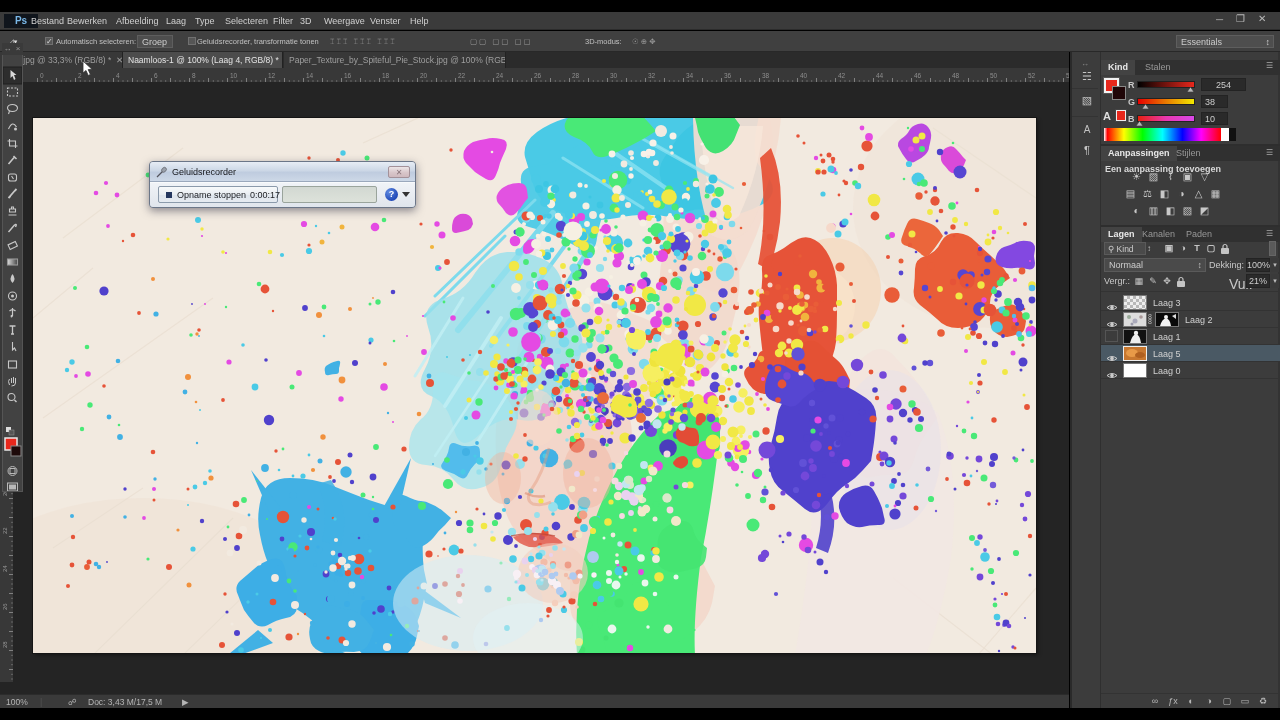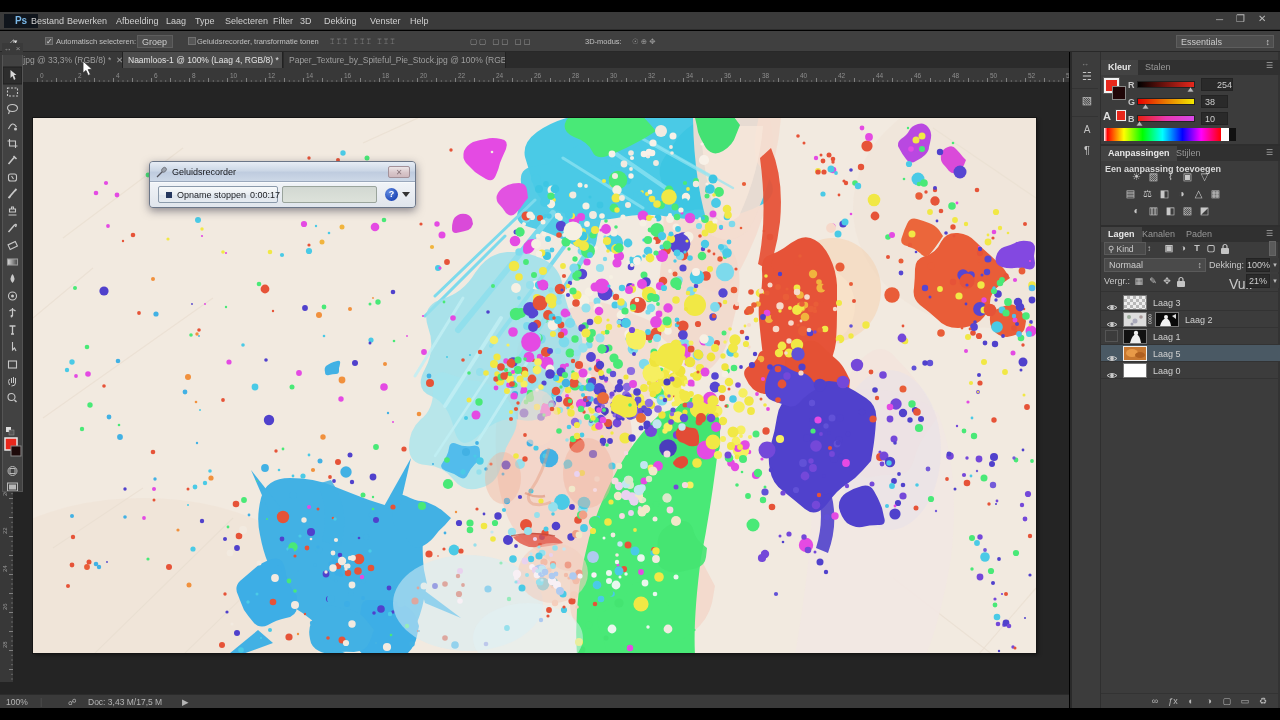--- a/index.html
+++ b/index.html
@@ -63,21 +63,21 @@
   <div id="menubar" class="abs"></div>
   <div id="pslogo" class="abs" style="left:4px;top:14px;width:34px;height:14px;line-height:14px;font-size:10px;">Ps</div>
   <div class="menu" style="left:31px;top:12px;">Bestand</div>
   <div class="menu" style="left:67px;top:12px;">Bewerken</div>
   <div class="menu" style="left:116px;top:12px;">Afbeelding</div>
   <div class="menu" style="left:166px;top:12px;">Laag</div>
   <div class="menu" style="left:195px;top:12px;">Type</div>
   <div class="menu" style="left:225px;top:12px;">Selecteren</div>
   <div class="menu" style="left:273px;top:12px;">Filter</div>
   <div class="menu" style="left:300px;top:12px;">3D</div>
-  <div class="menu" style="left:324px;top:12px;">Dekking</div>
+  <div class="menu" style="left:324px;top:12px;">Weergave</div>
   <div class="menu" style="left:370px;top:12px;">Venster</div>
   <div class="menu" style="left:410px;top:12px;">Help</div>
   <div class="wbtn" style="left:1216px;top:14px;">─</div>
   <div class="wbtn" style="left:1236px;top:13px;">❐</div>
   <div class="wbtn" style="left:1258px;top:13px;">✕</div>
 
   <div id="optbar" class="abs"></div>
   <div class="ob" style="left:8px;top:31px;color:#ddd;">◿<span style="font-size:7px;">▾</span></div>
   <div class="cb" style="left:45px;top:37px;">✓</div>
   <div class="ob" style="left:56px;top:31px;">Automatisch selecteren:</div>
@@ -2613,31 +2613,31 @@
   <div class="pico" style="left:1076px;top:56px;color:#888;font-size:8px;">↔</div>
   <div class="pico" style="left:1078px;top:68px;">☵</div>
   <div class="pico" style="left:1078px;top:92px;">▧</div>
   <div class="pico" style="left:1078px;top:122px;font-size:10px;color:#c2c2c2;">A</div>
   <div class="pico" style="left:1078px;top:142px;">¶</div>
   <div style="position:absolute;left:1072px;top:88px;width:26px;height:1px;background:#333;"></div>
   <div style="position:absolute;left:1072px;top:116px;width:26px;height:1px;background:#333;"></div>
 
   <div id="panels" class="abs">
       <div class="ptabs" style="top:8px;"></div>
-      <div class="ptab active" style="left:0px;top:8px;">Kleur</div>
+      <div class="ptab active" style="left:0px;top:8px;">Kind</div>
       <div class="ptab" style="left:37px;top:8px;">Stalen</div>
       <div class="abs" style="left:165px;top:10px;width:10px;height:8px;color:#aaa;font-size:8px;line-height:8px;">☰</div>
       <div class="abs" style="left:3px;top:26px;width:15px;height:15px;background:#e8271c;border:2px solid #f2f2f2;outline:1px solid #555;"></div>
       <div class="abs" style="left:11px;top:34px;width:14px;height:14px;background:#200608;border:1px solid #888;"></div>
       <div class="abs" style="left:27px;top:28px;width:8px;height:10px;color:#c8c8c8;font-size:9px;font-weight:bold;">R</div>
       <div class="abs" style="left:36px;top:29px;width:58px;height:7px;background:linear-gradient(to right,#000,#e8271c);border:1px solid #222;"></div>
       <svg class="abs" style="left:86px;top:35px;" width="7" height="5">
         <path d="M3.5,0 L7,5 L0,5 Z" fill="#bbb" stroke="#333" stroke-width="0.6"></path>
       </svg>
-      <div class="abs" style="left:100px;top:26px;width:32px;height:13px;background:#2a2a2a;border:1px solid #232323;color:#ccc;font-size:9px;line-height:12px;text-align:right;padding-left:6px;">254</div>
+      <div class="abs" style="left:100px;top:26px;width:45px;height:13px;background:#2a2a2a;border:1px solid #232323;color:#ccc;font-size:9px;line-height:12px;text-align:left;padding-left:14px;">254</div>
       <div class="abs" style="left:27px;top:45px;width:8px;height:10px;color:#c8c8c8;font-size:9px;font-weight:bold;">G</div>
       <div class="abs" style="left:36px;top:46px;width:58px;height:7px;background:linear-gradient(to right,#e80000,#e87a00,#f2e800);border:1px solid #222;"></div>
       <svg class="abs" style="left:41px;top:52px;" width="7" height="5">
         <path d="M3.5,0 L7,5 L0,5 Z" fill="#bbb" stroke="#333" stroke-width="0.6"></path>
       </svg>
       <div class="abs" style="left:100px;top:43px;width:27px;height:13px;background:#2a2a2a;border:1px solid #232323;color:#ccc;font-size:9px;line-height:12px;text-align:left;padding-left:3px;">38</div>
       <div class="abs" style="left:27px;top:62px;width:8px;height:10px;color:#c8c8c8;font-size:9px;font-weight:bold;">B</div>
       <div class="abs" style="left:36px;top:63px;width:58px;height:7px;background:linear-gradient(to right,#e82010,#e838b0,#d848e8);border:1px solid #222;"></div>
       <svg class="abs" style="left:35px;top:69px;" width="7" height="5">
         <path d="M3.5,0 L7,5 L0,5 Z" fill="#bbb" stroke="#333" stroke-width="0.6"></path>

